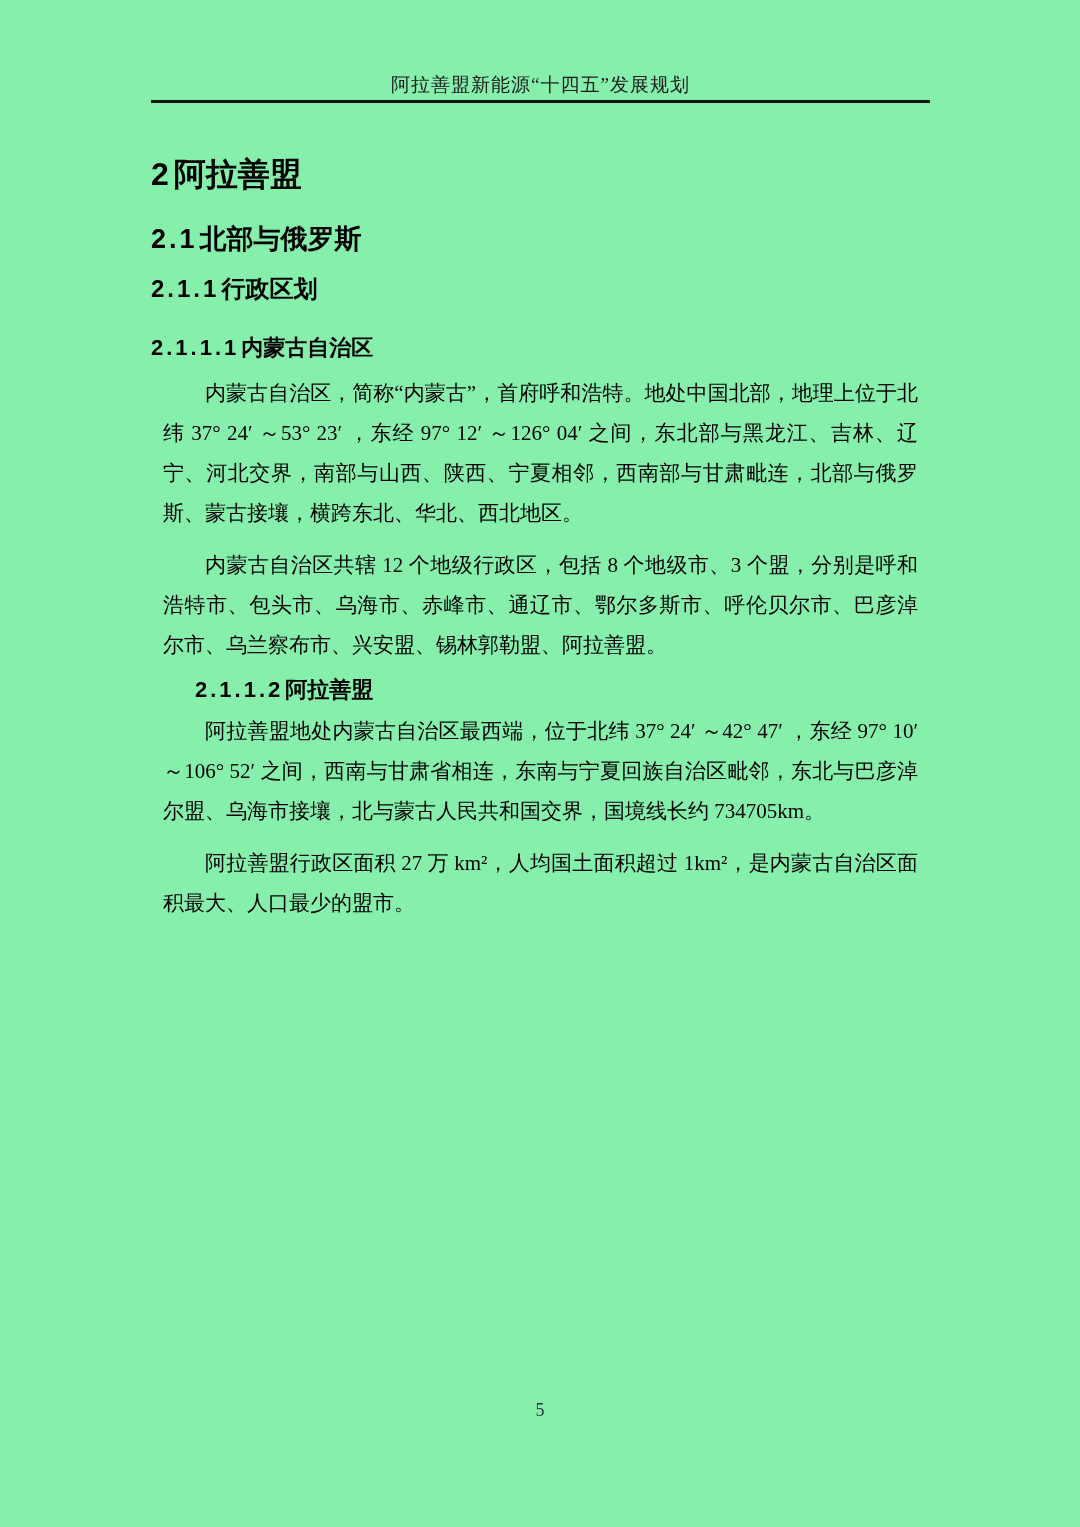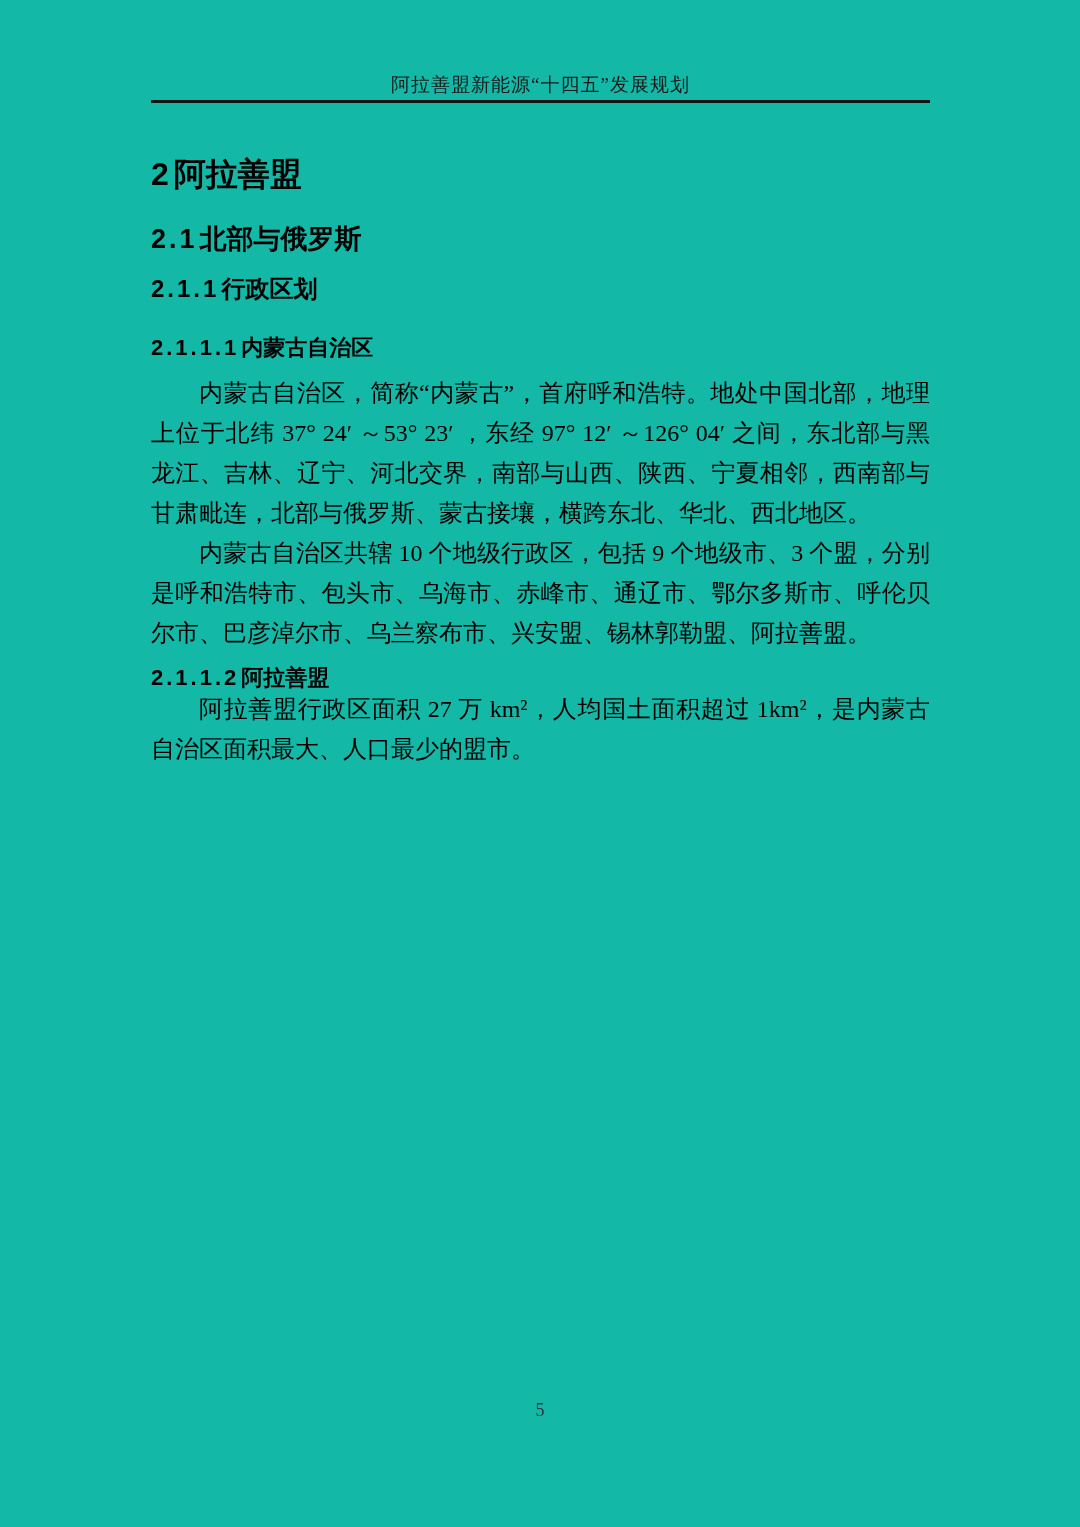--- a/index.html
+++ b/index.html
@@ -4,21 +4,21 @@
 <style>
   html, body {
     margin: 0;
     padding: 0;
     background: #ffffff;
   }
   .page {
     position: relative;
     width: 1080px;
     height: 1527px;
-    background: #14b8a6;
+    background: #86efac;
     color: #000000;
     font-family: "Liberation Serif", "DejaVu Serif", serif;
     overflow: hidden;
   }
   .content {
     margin-left: 151px;
     margin-right: 150px;
   }
   
   .doc-header {
@@ -58,29 +58,30 @@
     font-weight: 600;
   }
   h4.subsub {
     margin-top: 36px;
     font-size: 22px;
     line-height: 22px;
     font-weight: 700;
   }
   h4.subsub.second {
     margin-top: 14px;
+    margin-left: 44px;
   }
   .hnum {
     letter-spacing: 3px;
     margin-right: 2px;
   }
   
   p.body-para {
-    margin: 0;
-    font-size: 24px;
+    margin: 12px;
+    font-size: 21px;
     line-height: 40px;
     text-align: justify;
     text-align-last: left;
     text-indent: 2em;
     color: #000000;
   }
   p.body-para.first-after-heading {
     margin-top: 14px;
   }
   p.body-para.after-heading2 {
@@ -114,24 +115,25 @@
     <h1 class="chapter"><span class="hnum">2</span><span>阿拉善盟</span></h1>
 
     <h2 class="section"><span class="hnum">2.1</span><span>北部与俄罗斯</span></h2>
 
     <h3 class="subsection"><span class="hnum">2.1.1</span><span>行政区划</span></h3>
 
     <h4 class="subsub"><span class="hnum">2.1.1.1</span><span>内蒙古自治区</span></h4>
 
     <p class="body-para first-after-heading">内蒙古自治区，简称“内蒙古”，首府呼和浩特。地处中国北部，地理上位于北纬 37° 24′ ～53° 23′ ，东经 97° 12′ ～126° 04′ 之间，东北部与黑龙江、吉林、辽宁、河北交界，南部与山西、陕西、宁夏相邻，西南部与甘肃毗连，北部与俄罗斯、蒙古接壤，横跨东北、华北、西北地区。</p>
 
-    <p class="body-para">内蒙古自治区共辖 10 个地级行政区，包括 9 个地级市、3 个盟，分别是呼和浩特市、包头市、乌海市、赤峰市、通辽市、鄂尔多斯市、呼伦贝尔市、巴彦淖尔市、乌兰察布市、兴安盟、锡林郭勒盟、阿拉善盟。</p>
+    <p class="body-para">内蒙古自治区共辖 12 个地级行政区，包括 8 个地级市、3 个盟，分别是呼和浩特市、包头市、乌海市、赤峰市、通辽市、鄂尔多斯市、呼伦贝尔市、巴彦淖尔市、乌兰察布市、兴安盟、锡林郭勒盟、阿拉善盟。</p>
 
     <h4 class="subsub second"><span class="hnum">2.1.1.2</span><span>阿拉善盟</span></h4>
 
+    <p class="body-para after-heading2">阿拉善盟地处内蒙古自治区最西端，位于北纬 37° 24′ ～42° 47′ ，东经 97° 10′ ～106° 52′ 之间，西南与甘肃省相连，东南与宁夏回族自治区毗邻，东北与巴彦淖尔盟、乌海市接壤，北与蒙古人民共和国交界，国境线长约 734705km。</p>
 
     <p class="body-para">阿拉善盟行政区面积 27 万 km²，人均国土面积超过 1km²，是内蒙古自治区面积最大、人口最少的盟市。</p>
 
 
   </div>
 
   <footer class="page-footer">
     <span class="page-number">5</span>
   </footer>
 

